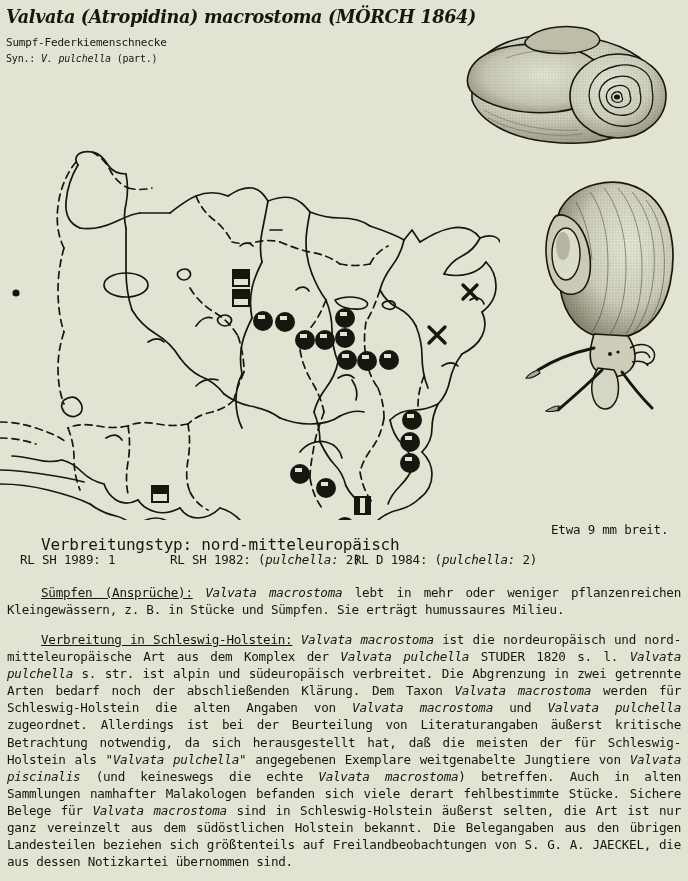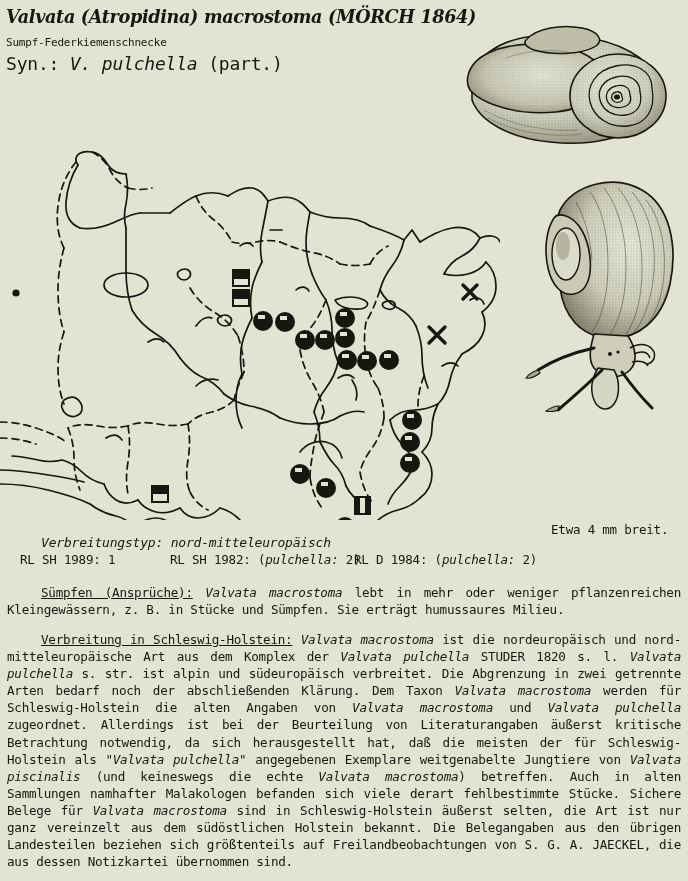--- a/index.html
+++ b/index.html
@@ -35,45 +35,44 @@
     left: 6px;
     top: 36px;
     font-size: 11px;
     letter-spacing: -0.2px;
     white-space: nowrap;
   }
   .syn-line {
     position: absolute;
     left: 6px;
     top: 53px;
-    font-size: 18px;
+    font-size: 10px;
     letter-spacing: -0.2px;
     white-space: nowrap;
   }
   .syn-line i { font-style: italic; }
 
   
   .scale-caption {
     position: absolute;
     left: 551px;
     top: 522px;
     font-size: 12.5px;
     letter-spacing: -0.2px;
     white-space: nowrap;
   }
 
   
   .dist-type {
     position: absolute;
     left: 41px;
     top: 535px;
-    font-size: 13px;
+    font-size: 16px;
     letter-spacing: -0.2px;
     white-space: nowrap;
-    font-style: italic;
   }
   .rl-row {
     position: absolute;
     left: 10px;
     top: 552px;
     width: 600px;
     font-size: 12.5px;
     letter-spacing: -0.2px;
     white-space: nowrap;
   }
@@ -406,21 +405,21 @@
     <path d="M134,190 C142,188 148,190 150,194"></path>
   </g>
 
   <g fill="#17170f">
     <circle cx="112" cy="182" r="2"></circle>
     <circle cx="120" cy="180" r="1.6"></circle>
   </g>
 </svg>
 </div>
 
-<div class="scale-caption">Etwa 4 mm breit.</div>
+<div class="scale-caption">Etwa 9 mm breit.</div>
 
 <div class="dist-type">Verbreitungstyp: nord-mitteleuropäisch</div>
 
 <div class="rl-row">
   <span class="rl-item rl-a"><span>RL SH 1989: 1</span></span>
   <span class="rl-item rl-b"><span>RL SH 1982: (</span><i>pulchella:</i><span> 2)</span></span>
   <span class="rl-item rl-c"><span>RL D 1984: (</span><i>pulchella:</i><span> 2)</span></span>
 </div>
 
 <div class="para para-eco"><span class="indent"></span><span class="lead">Sümpfen (Ansprüche):</span> <i>Valvata macrostoma</i><span> lebt in mehr oder weniger pflanzenreichen Kleingewässern, z. B. in Stücke und Sümpfen. Sie erträgt humussaures Milieu.</span></div>

